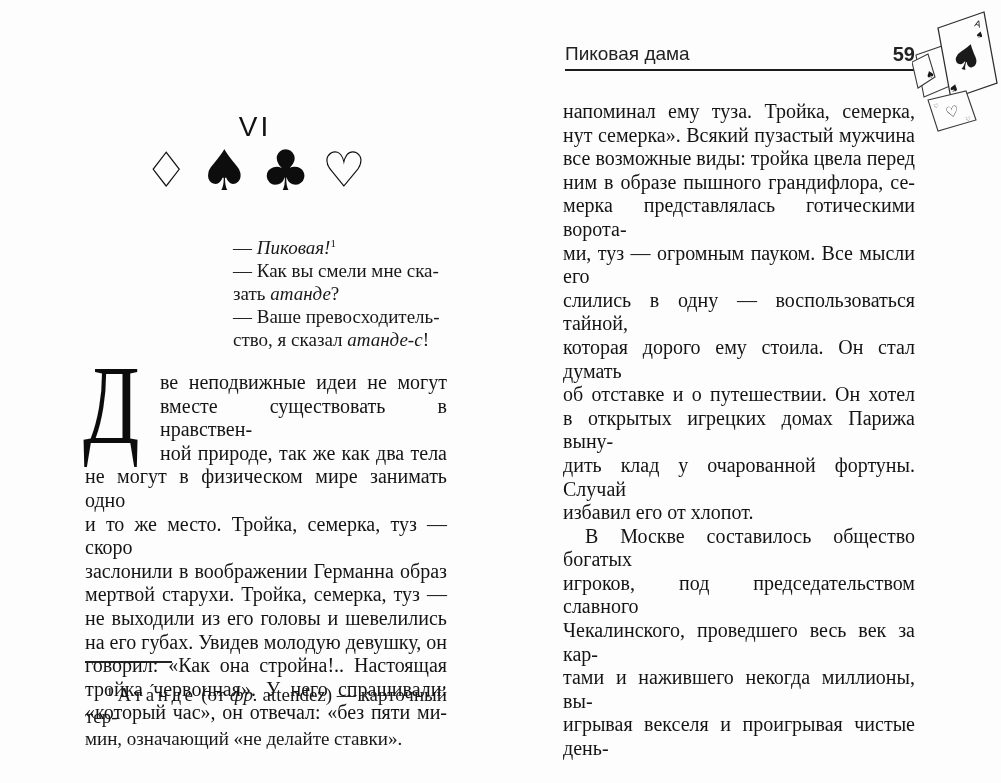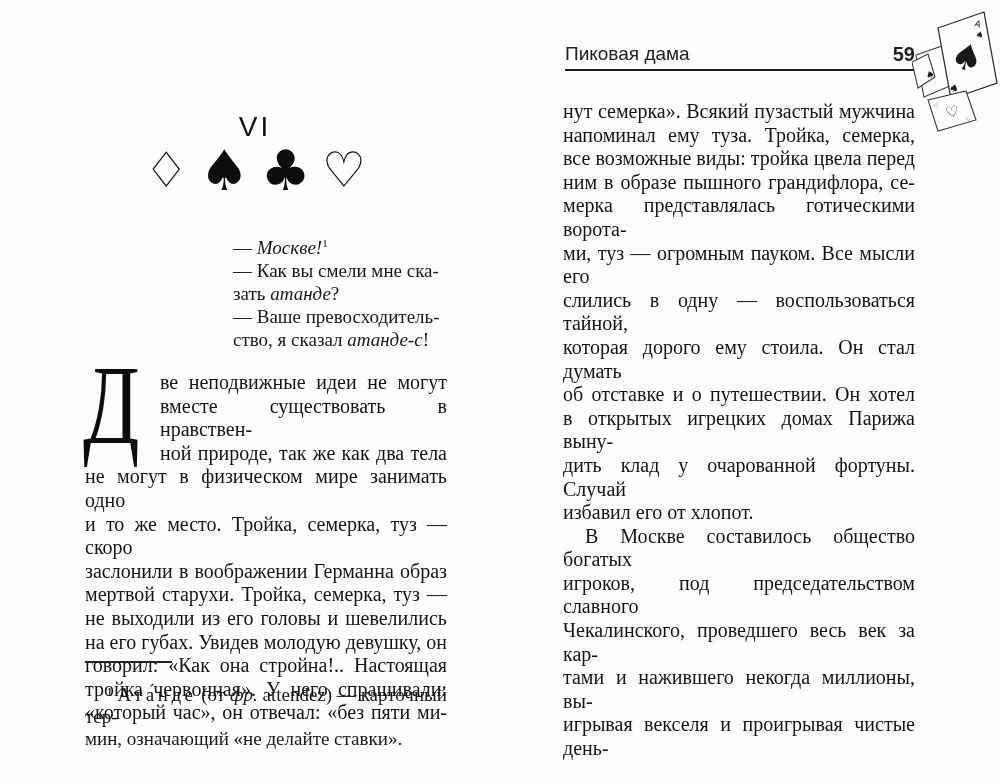--- a/index.html
+++ b/index.html
@@ -93,21 +93,21 @@
   <div class="chapter-num">VI</div>
 
   <div class="suits">
     <span class="suit suit-small">♢</span>
     <span class="suit suit-big">♠</span>
     <span class="suit suit-big">♣</span>
     <span class="suit suit-small">♡</span>
   </div>
 
   <div class="epigraph" id="epigraph">
-      <div class="line left"><span>— </span><span class="it">Москве!</span><sup>1</sup></div>
+      <div class="line left"><span>— </span><span class="it">Пиковая!</span><sup>1</sup></div>
       <div class="line left"><span>— Как вы смели мне ска-</span></div>
       <div class="line left"><span>зать </span><span class="it">атанде</span><span>?</span></div>
       <div class="line left"><span>— Ваше превосходитель-</span></div>
       <div class="line left"><span>ство, я сказал </span><span class="it">атанде-с</span><span>!</span></div>
     </div>
 
   <div class="dropcap">Д</div>
 
   <div class="bodycol" id="left-body">
       <div class="line cap"><span>ве неподвижные идеи не могут</span></div>
@@ -124,22 +124,22 @@
       <div class="line"><span>«который час», он отвечал: «без пяти ми-</span></div>
     </div>
 
   <div class="fn-rule"></div>
   <div class="footnote" id="footnote">
       <div class="line ind"><span>¹ </span><span class="lsp">Ата́нде</span><span> (от </span><span class="it">фр.</span><span> attendez) — карточный тер-</span></div>
       <div class="line left"><span>мин, означающий «не делайте ставки».</span></div>
     </div>
 
   <div class="bodycol" id="right-body">
+      <div class="line"><span>напоминал ему туза. Тройка, семерка,</span></div>
       <div class="line"><span>нут семерка». Всякий пузастый мужчина</span></div>
-      <div class="line"><span>напоминал ему туза. Тройка, семерка,</span></div>
       <div class="line"><span>все возможные виды: тройка цвела перед</span></div>
       <div class="line"><span>ним в образе пышного грандифлора, се-</span></div>
       <div class="line"><span>мерка представлялась готическими ворота-</span></div>
       <div class="line"><span>ми, туз — огромным пауком. Все мысли его</span></div>
       <div class="line"><span>слились в одну — воспользоваться тайной,</span></div>
       <div class="line"><span>которая дорого ему стоила. Он стал думать</span></div>
       <div class="line"><span>об отставке и о путешествии. Он хотел</span></div>
       <div class="line"><span>в открытых игрецких домах Парижа выну-</span></div>
       <div class="line"><span>дить клад у очарованной фортуны. Случай</span></div>
       <div class="line left"><span>избавил его от хлопот.</span></div>

